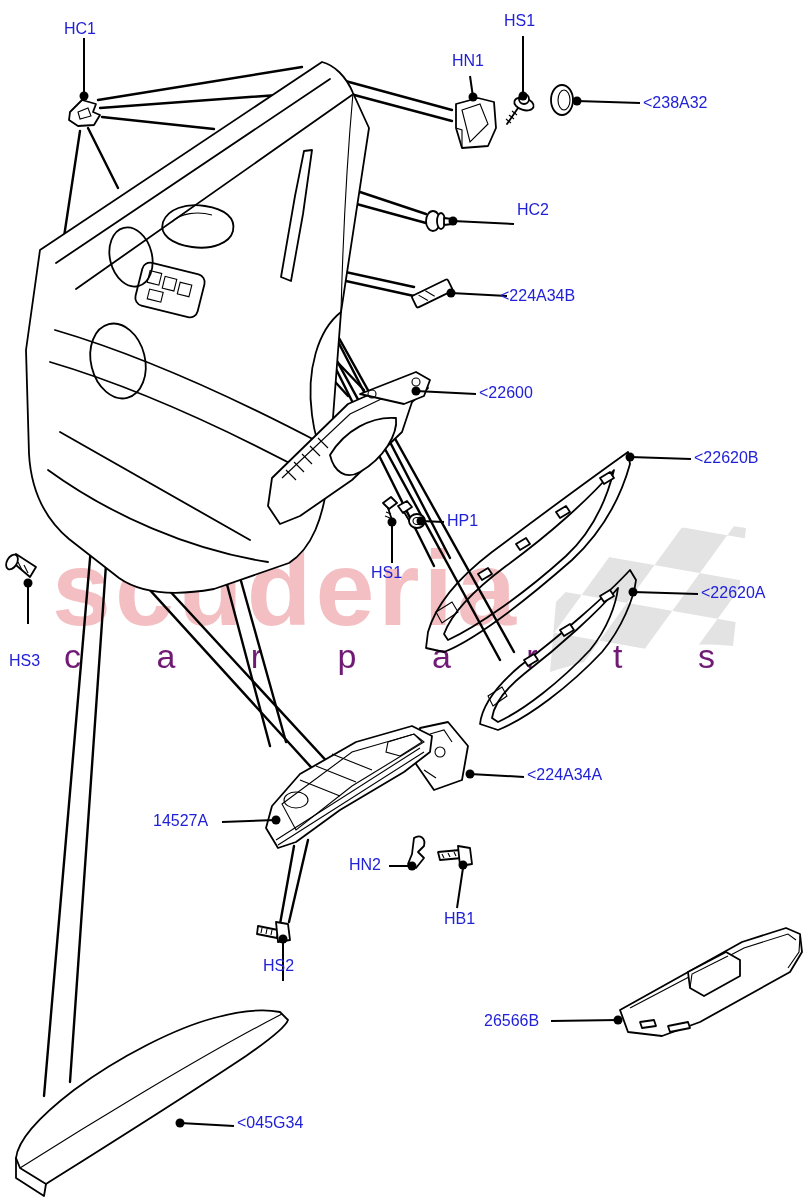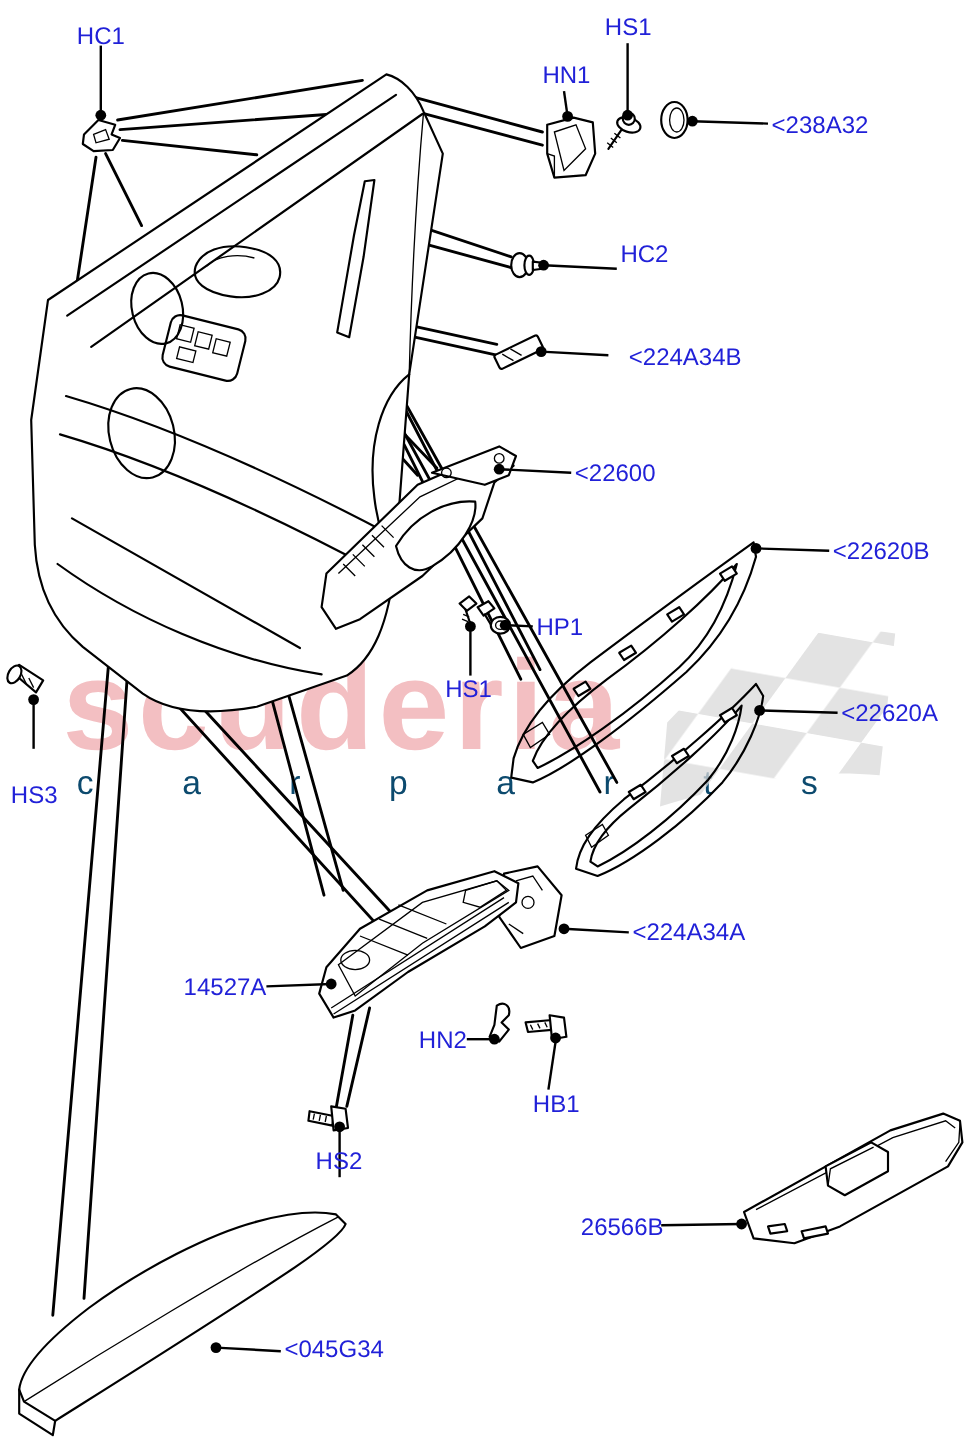--- a/index.html
+++ b/index.html
@@ -1,30 +1,30 @@
 <!DOCTYPE html>
 <html><head>
 <meta charset="utf-8">
 <style>
   html,body{margin:0;padding:0;}
   body{width:804px;height:1200px;background:#ffffff;position:relative;overflow:hidden;
        font-family:"Liberation Sans",sans-serif;}
   .stage{position:absolute;left:0;top:0;width:804px;height:1200px;}
   .wm-brand{position:absolute;left:52px;top:528px;font-weight:bold;font-size:106px;
             letter-spacing:4px;color:#f3bfc2;user-select:none;}
-  .wm-sub{position:absolute;left:64px;top:637px;font-size:28px;letter-spacing:33px;
-          color:#0c4a6e;user-select:none;}
+  .wm-sub{position:absolute;left:64px;top:637px;font-size:34px;letter-spacing:33px;
+          color:#701a75;user-select:none;}
   svg.art{position:absolute;left:0;top:0;}
   .ln{stroke:#000;stroke-width:1.8;fill:none;stroke-linejoin:round;stroke-linecap:round;}
   .thin{stroke:#000;stroke-width:1.1;fill:none;}
   .pl{stroke:#000;stroke-width:2.4;fill:none;stroke-linecap:round;}
   .ld{stroke:#000;stroke-width:2;fill:none;}
   .fw{fill:#ffffff;}
   .dot{fill:#000;}
-  .lbl{position:absolute;font-size:20px;color:#2121d8;white-space:nowrap;cursor:pointer;}
+  .lbl{position:absolute;font-size:16px;color:#2121d8;white-space:nowrap;cursor:pointer;}
 </style>
 </head>
 <body>
 
 <div class="stage">
 
   <div class="wm-brand">scuderia</div>
   <div class="wm-sub">c a r   p a r t s</div>
 
   <svg class="art" width="804" height="1200" viewBox="0 0 804 1200">
@@ -276,21 +276,21 @@
       <circle class="dot" cx="618" cy="1020" r="4.5"></circle>
       <circle class="dot" cx="180" cy="1123" r="4.5"></circle>
     </g>
   </svg>
 
   <div class="lbl" style="left:64px;top:20px">HC1</div>
   <div class="lbl" style="left:504px;top:12px">HS1</div>
   <div class="lbl" style="left:452px;top:52px">HN1</div>
   <div class="lbl" style="left:643px;top:94px">&lt;238A32</div>
   <div class="lbl" style="left:517px;top:201px">HC2</div>
-  <div class="lbl" style="left:524px;top:287px">&lt;224A34B</div>
+  <div class="lbl" style="left:500px;top:287px">&lt;224A34B</div>
   <div class="lbl" style="left:479px;top:384px">&lt;22600</div>
   <div class="lbl" style="left:694px;top:449px">&lt;22620B</div>
   <div class="lbl" style="left:447px;top:512px">HP1</div>
   <div class="lbl" style="left:371px;top:564px">HS1</div>
   <div class="lbl" style="left:701px;top:584px">&lt;22620A</div>
   <div class="lbl" style="left:9px;top:652px">HS3</div>
   <div class="lbl" style="left:527px;top:766px">&lt;224A34A</div>
   <div class="lbl" style="left:153px;top:812px">14527A</div>
   <div class="lbl" style="left:349px;top:856px">HN2</div>
   <div class="lbl" style="left:444px;top:910px">HB1</div>

